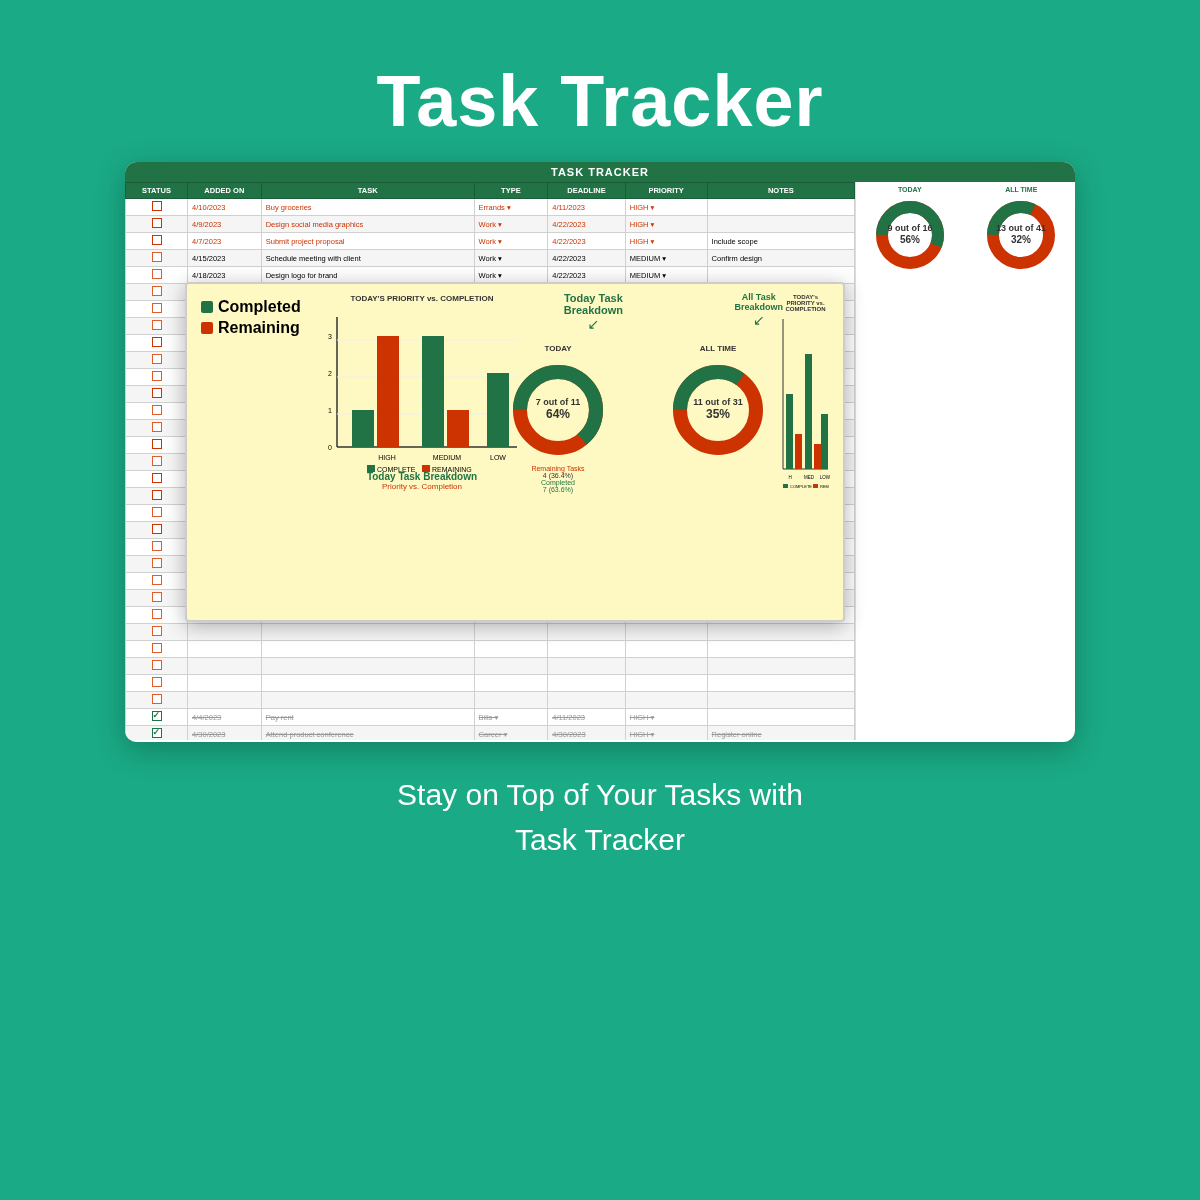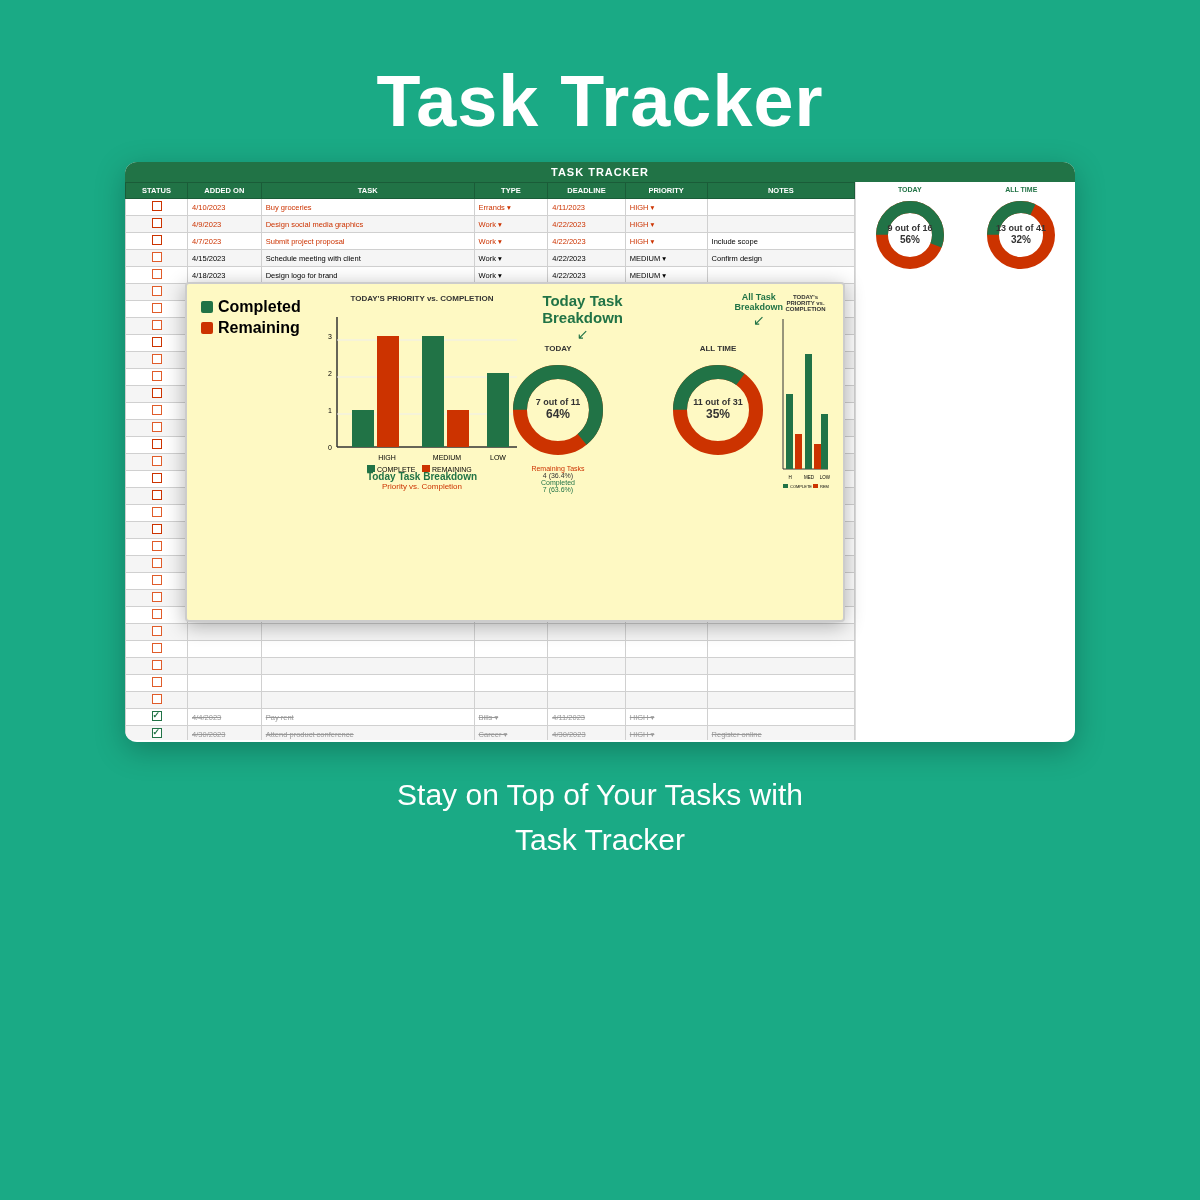--- a/index.html
+++ b/index.html
@@ -595,21 +595,21 @@
         <text x="125" y="165" font-size="7">REMAINING</text>
       </svg>
       
       <div style="text-align:center; margin-top:-10px;">
         <div style="color:#217346; font-weight:bold; font-size:10px;">Today Task Breakdown</div>
         <div style="color:#cc3300; font-size:8px;">Priority vs. Completion</div>
       </div>
     </div>
 
     <div style="position:absolute; top:8px; right:220px;">
-      <div style="font-size:15px; font-weight:bold; color:#217346; text-align:center;">Today Task<br>Breakdown</div>
+      <div style="font-size:11px; font-weight:bold; color:#217346; text-align:center;">Today Task<br>Breakdown</div>
       <div style="text-align:center; font-size:14px; color:#217346;">↙</div>
     </div>
     <div style="position:absolute; top:8px; right:60px;">
       <div style="font-size:9px; font-weight:bold; color:#217346; text-align:center;">All Task<br>Breakdown</div>
       <div style="text-align:center; font-size:14px; color:#217346;">↙</div>
     </div>
 
     <div style="position:absolute; right:220px; top:60px; width:130px; text-align:center;">
       <div style="font-size:8px; font-weight:bold; color:#333; margin-bottom:2px;">TODAY</div>
       <svg width="110" height="110" viewBox="0 0 110 110">

